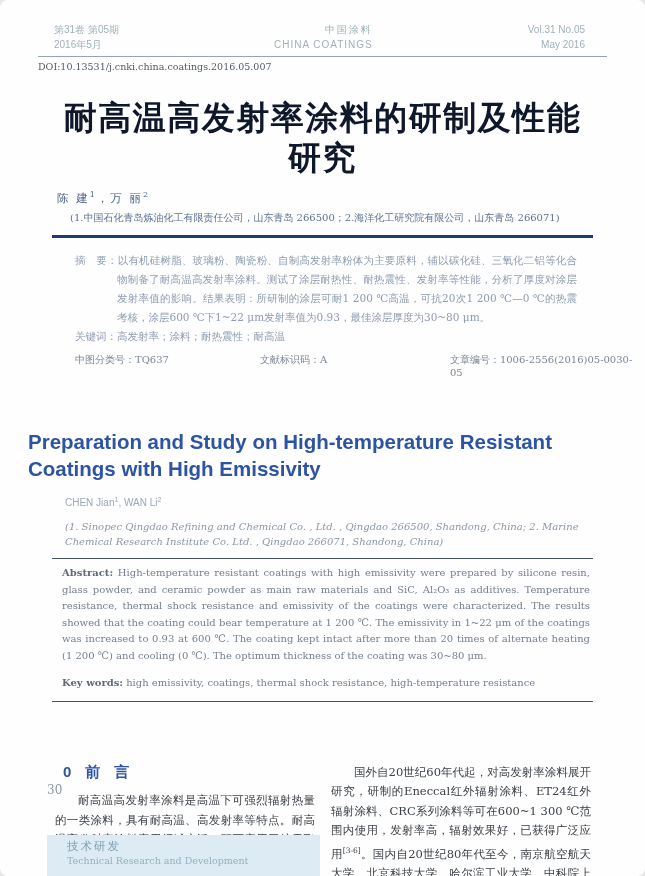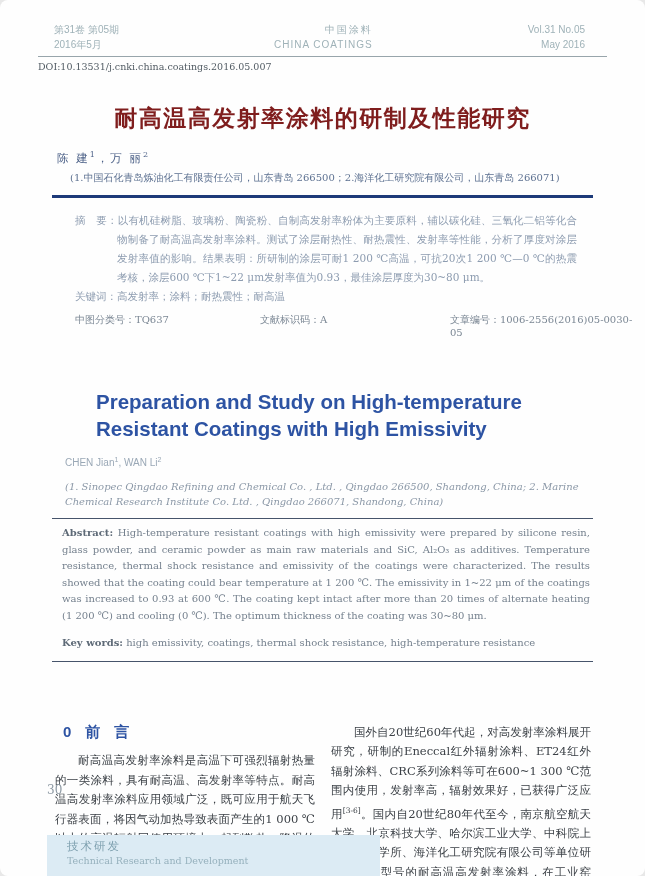--- a/index.html
+++ b/index.html
@@ -17,35 +17,35 @@
   .hdr-left { text-align:left; padding-left:16px; }
   .hdr-center { text-align:right; letter-spacing:2px; }
   .hdr-center .en { letter-spacing:1px; }
   .hdr-right { text-align:right; padding-right:22px; }
   .hdr-rule { border-bottom:1.5px solid #98a5ab; margin-top:4px; }
   .doi { font-size:9.5px; color:#515b63; margin-top:4px; }
 
   
   .title-cn { margin:26px 50px 0 50px; text-align:center;
     font-family:"Liberation Sans",sans-serif; font-weight:bold;
-    font-size:23px; line-height:40px; letter-spacing:1.5px; color:#7f1d1d; }
+    font-size:33px; line-height:40px; letter-spacing:1.5px; color:#0f172a; }
   .authors-cn { margin:12px 0 0 57px; font-size:11.5px; color:#4a5f86; letter-spacing:2px; }
   .authors-cn sup { font-size:8px; }
   .affil-cn { margin:5px 0 0 70px; font-size:10px; color:#5d7191; }
   .navy-rule { margin:10px 52px 0 52px; border-bottom:3px solid #1d3a79; }
 
   
   .abs-cn { margin:13px 68px 0 75px; font-size:10.5px; line-height:19px;
     color:#8d9cb0; text-align:justify; padding-left:42px; text-indent:-42px; }
   .kw-cn { margin:3px 0 0 75px; font-size:10.5px; color:#8d9cb0;font-family:Liberation Mono, monospace; }
   .meta-row { display:flex; margin:9px 0 0 75px; font-size:10px; color:#7b8794; }
   .meta-cell1 { width:185px; } .meta-cell2 { width:190px; }
 
   
-  .title-en { margin:50px 58px 0 96px; font-family:"Liberation Sans",sans-serif;
+  .title-en { margin:50px 58px 0 28px; font-family:"Liberation Sans",sans-serif;
     font-weight:bold; font-size:20.5px; line-height:27px; color:#2d53a3; }
   .authors-en { margin:14px 0 0 65px; font-family:"Liberation Sans",sans-serif;
     font-size:10px; color:#9aa8b6; }
   .authors-en sup { font-size:7px; }
   .affil-en { margin:11px 58px 0 65px; font-size:10px; font-style:italic;
     line-height:15px; color:#8b98a7; }
   .thin-rule { margin:9px 52px 0 52px; border-bottom:1.5px solid #46546b; }
   .abs-en { margin:6px 55px 0 62px; font-size:10px; line-height:16.5px;
     color:#75818e; text-align:justify; }
   .abs-en .lbl, .kw-en .lbl { font-weight:bold; color:#5e6a77; }
@@ -58,21 +58,21 @@
   .col p { margin:0; text-indent:2em; }
   .col sup { font-size:7.5px; }
   .section-head { font-family:"Liberation Sans",sans-serif; font-weight:bold;
     font-size:15px; color:#2d53a3; margin:0 0 10px 8px; }
   .section-head .num { margin-right:14px; }
   .section-head .st { letter-spacing:14px; }
   .col-right p:first-child { margin-top:1px; }
 
   
   .page-number { position:absolute; left:47px; top:783px; font-size:12px; color:#8d99a3; }
-  .footer-band { position:absolute; left:47px; top:835px; width:333px; height:41px;
+  .footer-band { position:absolute; left:47px; top:835px; width:273px; height:41px;
     background:#dcebf4; padding:4px 0 0 20px; box-sizing:border-box; }
   .band-cn { font-family:"Liberation Sans",sans-serif; font-size:11.5px;
     letter-spacing:2px; color:#7d9fae; }
   .band-en { font-size:9.5px; color:#96b1bd; margin-top:1px; }
 </style>
 </head>
 <body>
 
 <div class="page">
 

